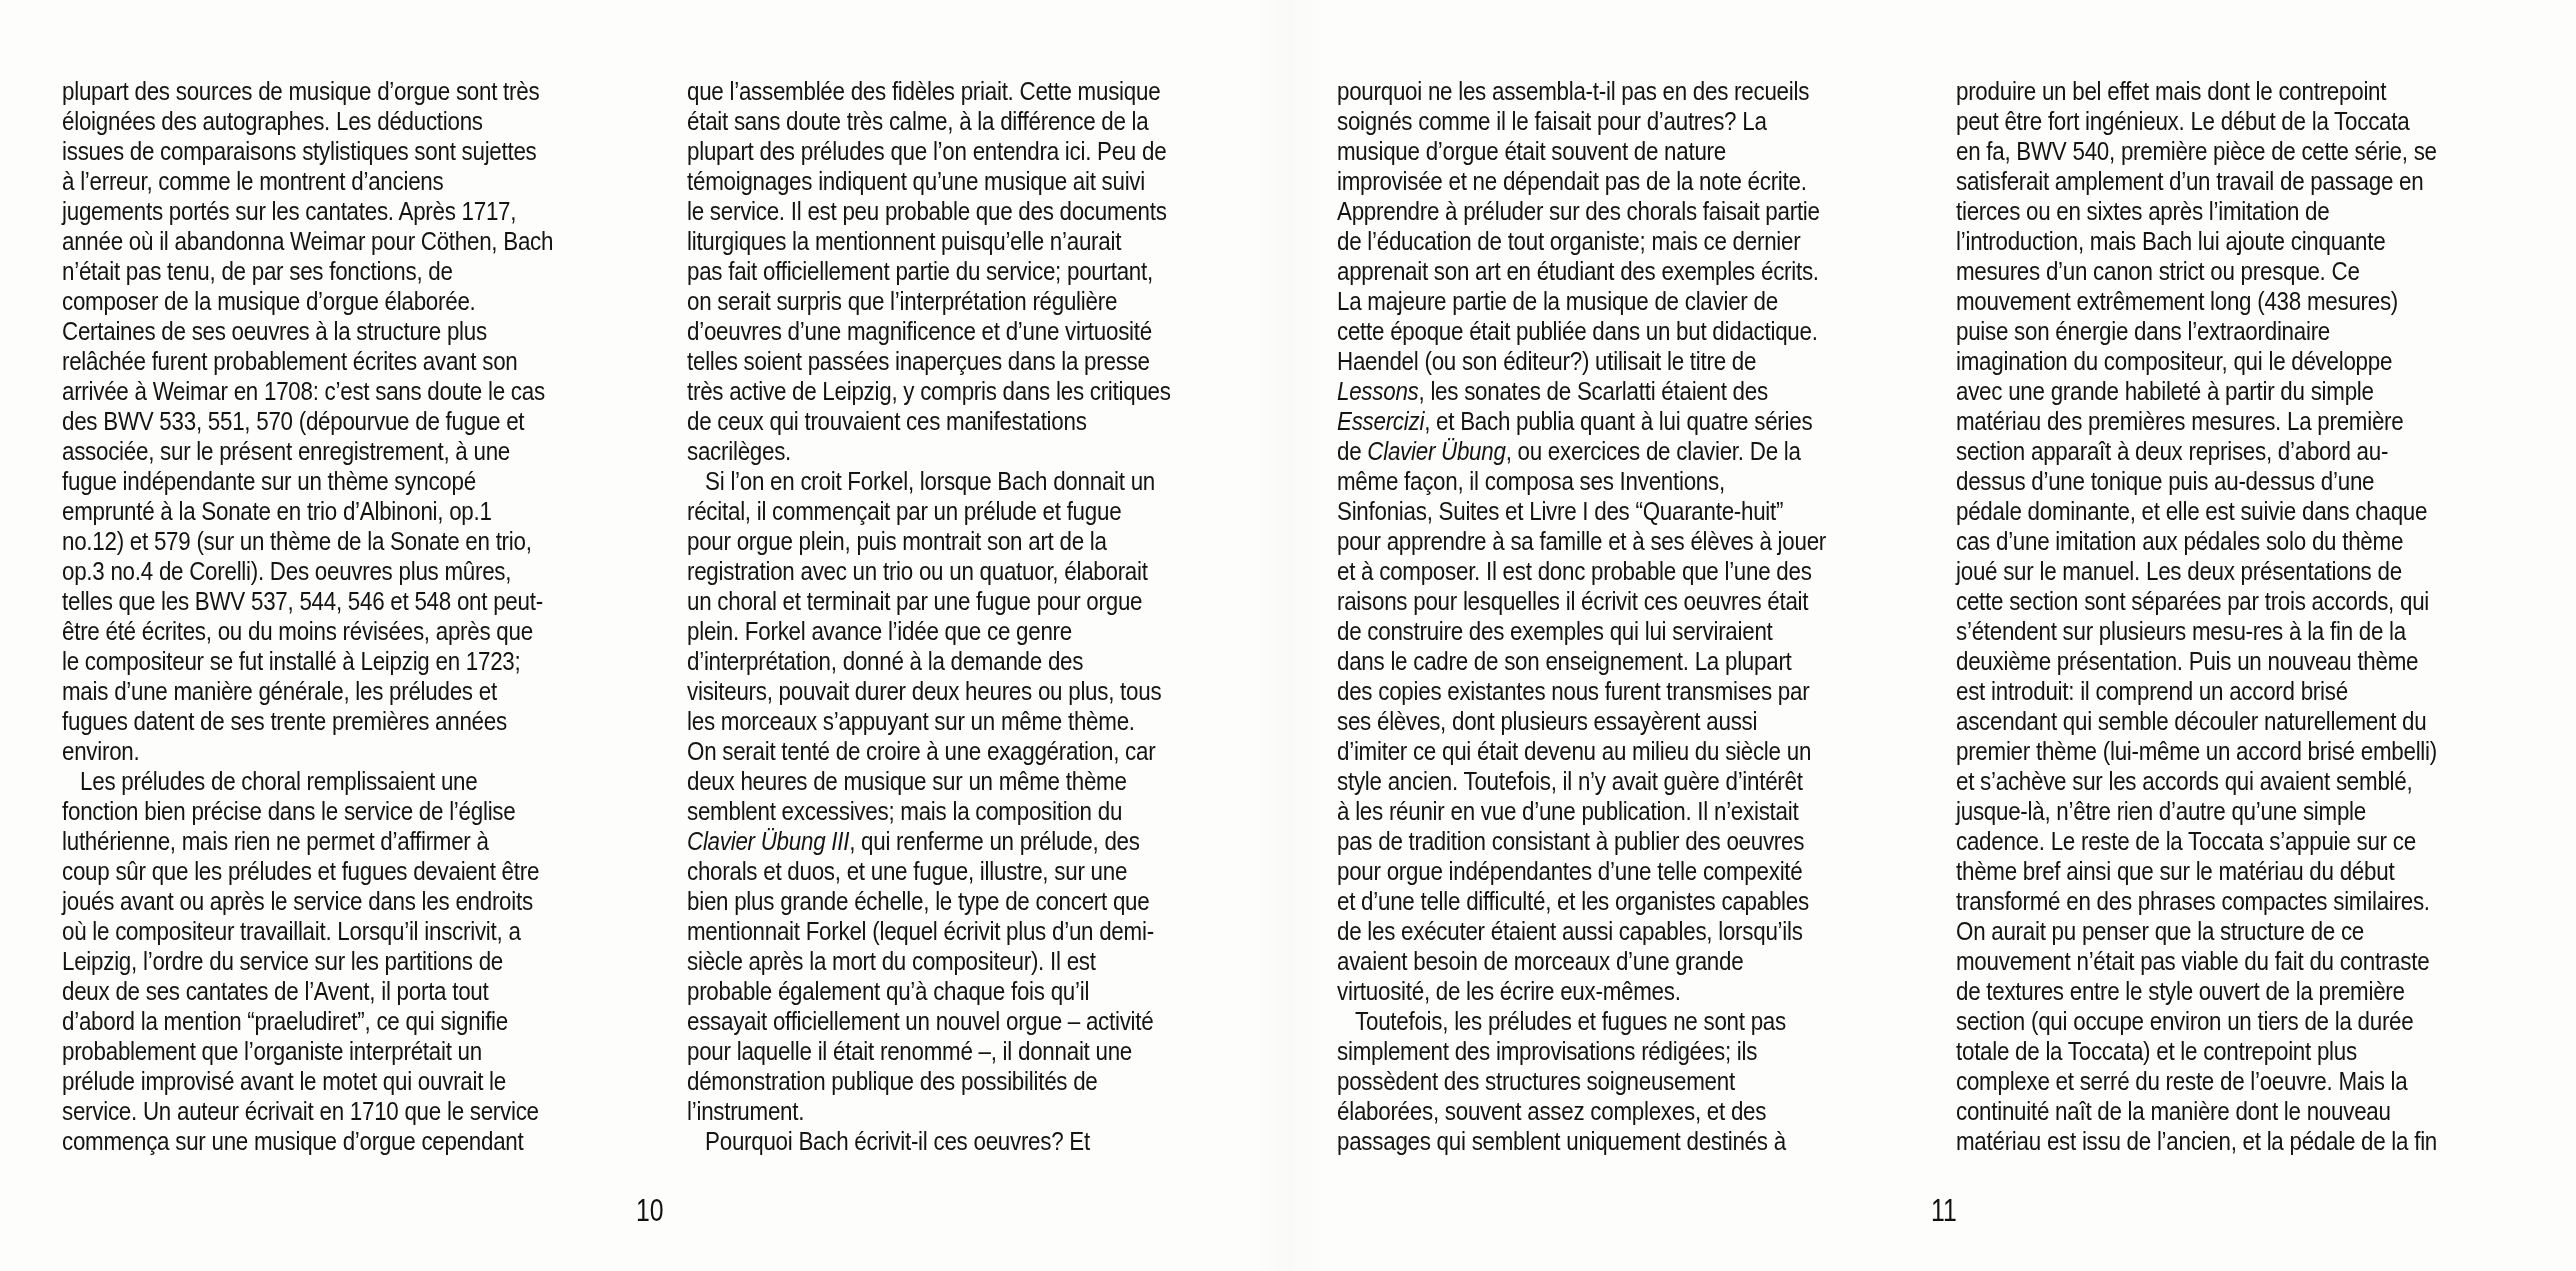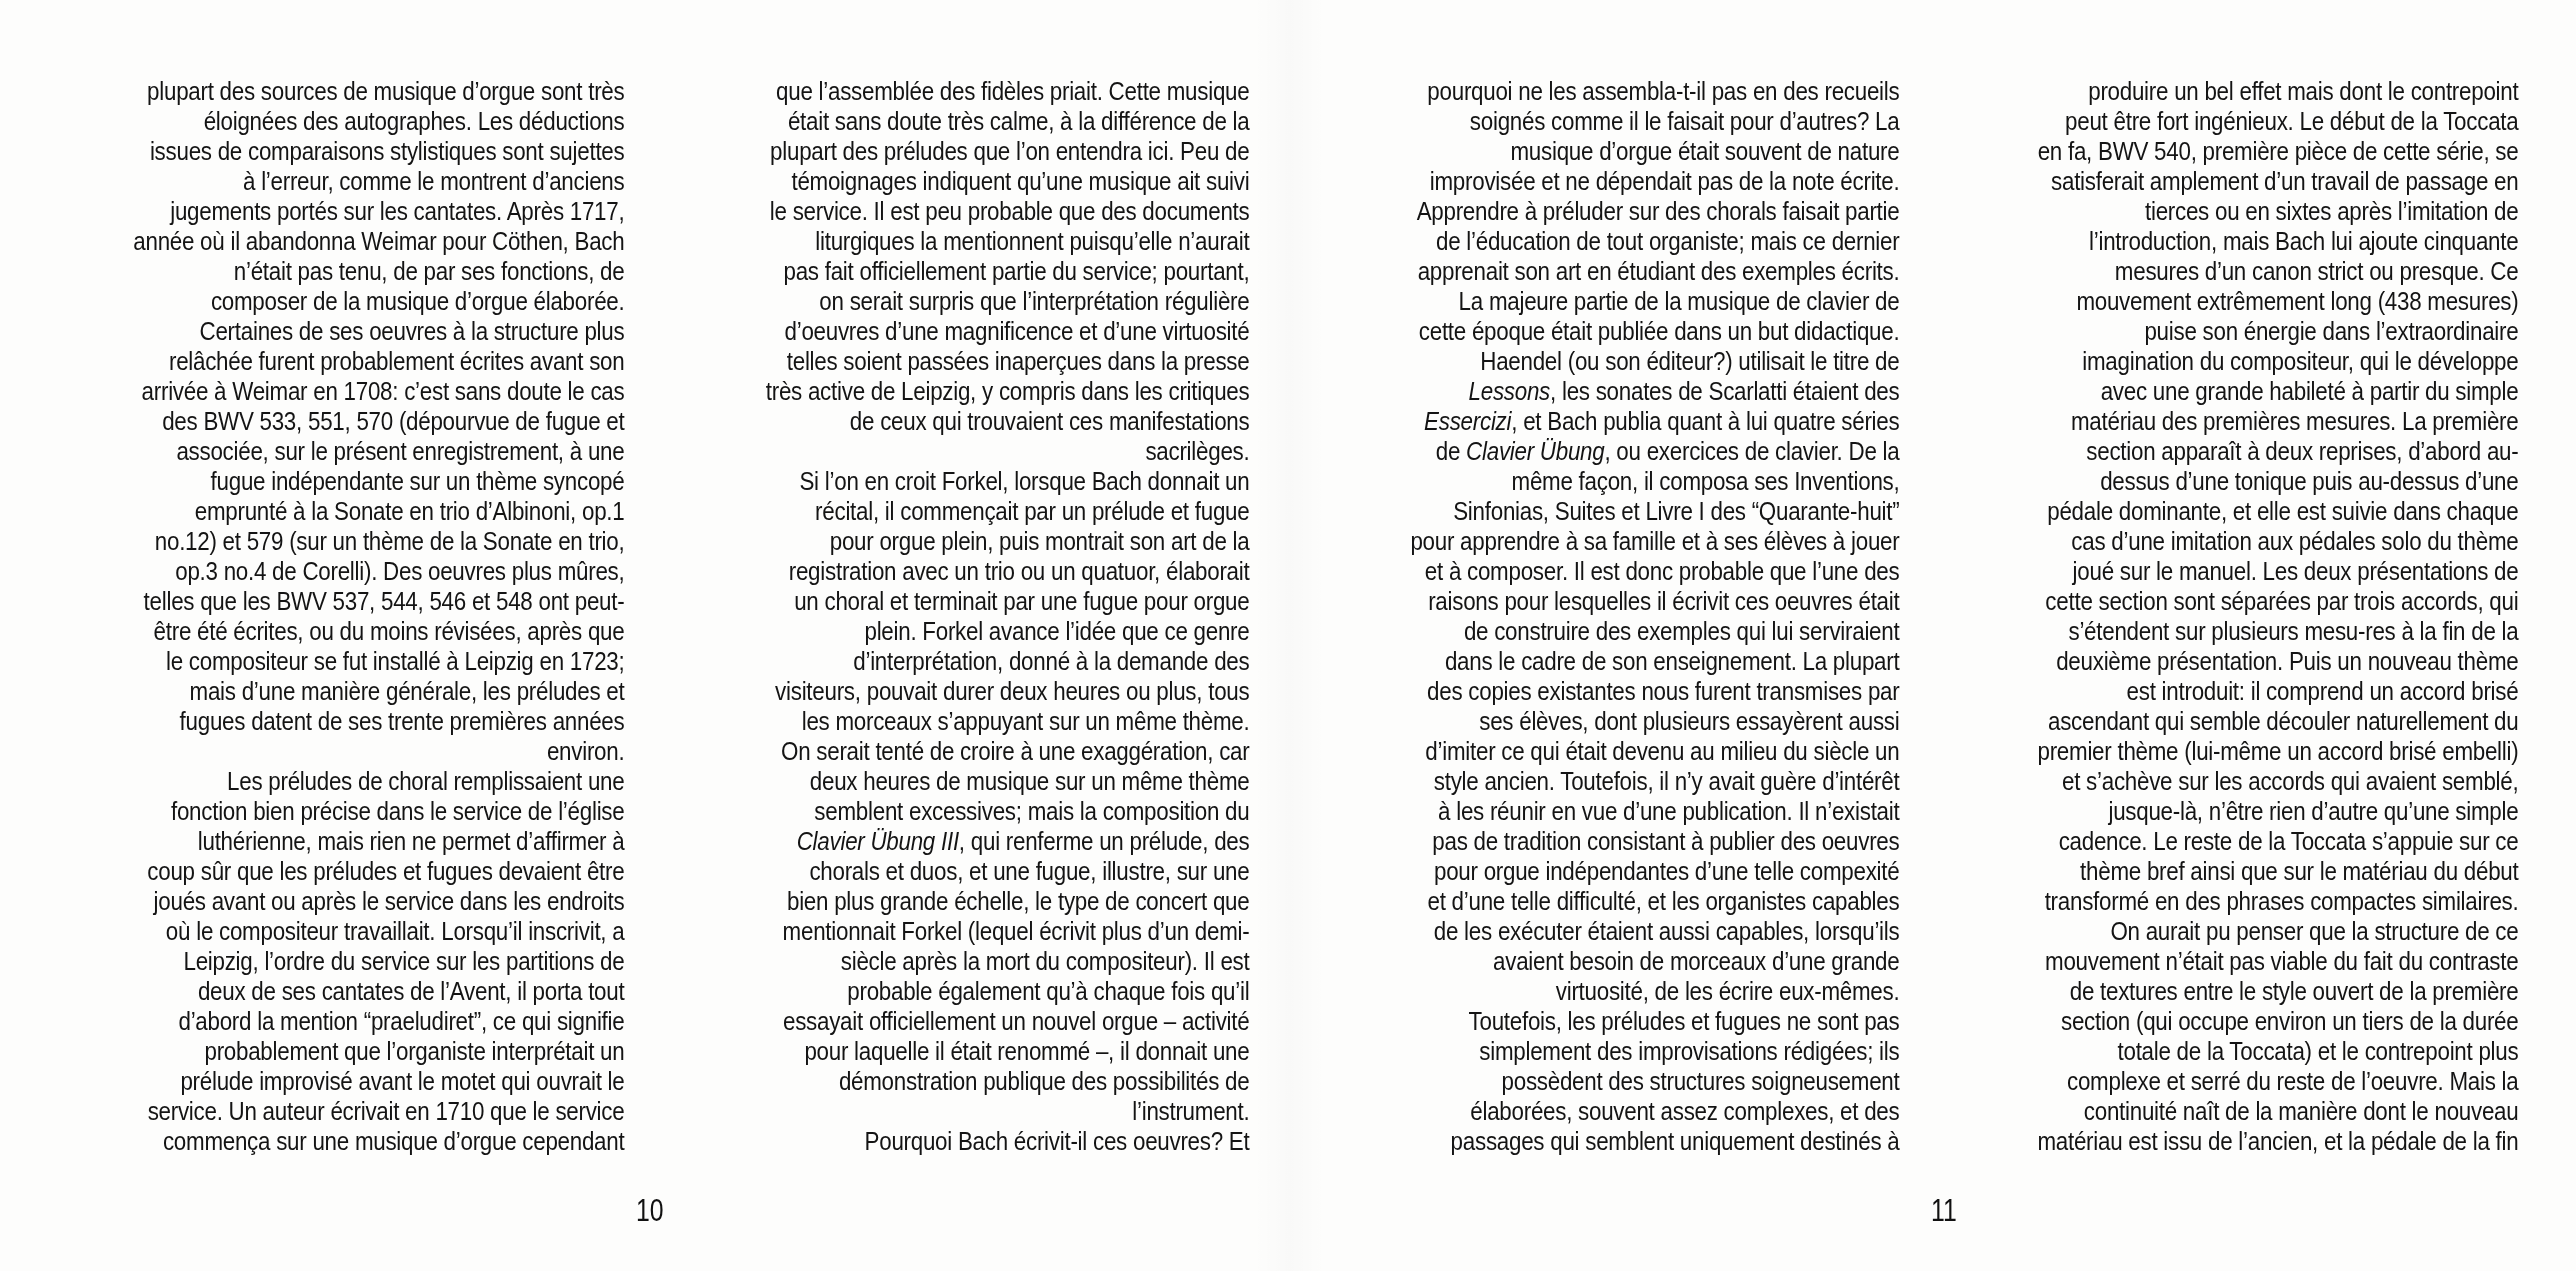--- a/index.html
+++ b/index.html
@@ -12,21 +12,20 @@
     height: 1272px;
     position: relative;
     overflow: hidden;
     color: #141414;
     font-family: "Liberation Sans", "DejaVu Sans", sans-serif;
   }
   .spread {
     position: absolute;
     inset: 0;
     background: #fdfdfc;
-    text-align: right;
   }
   .page {
     position: absolute;
     top: 0;
     height: 1272px;
   }
   .page-left { left: 0; width: 1288px; }
   .page-right { left: 1288px; width: 1288px; }
 
   .column {

